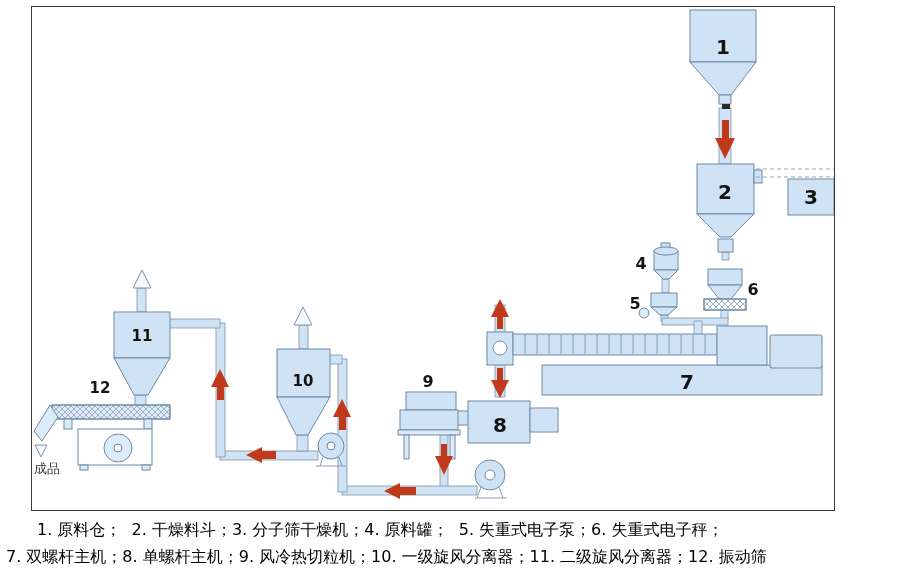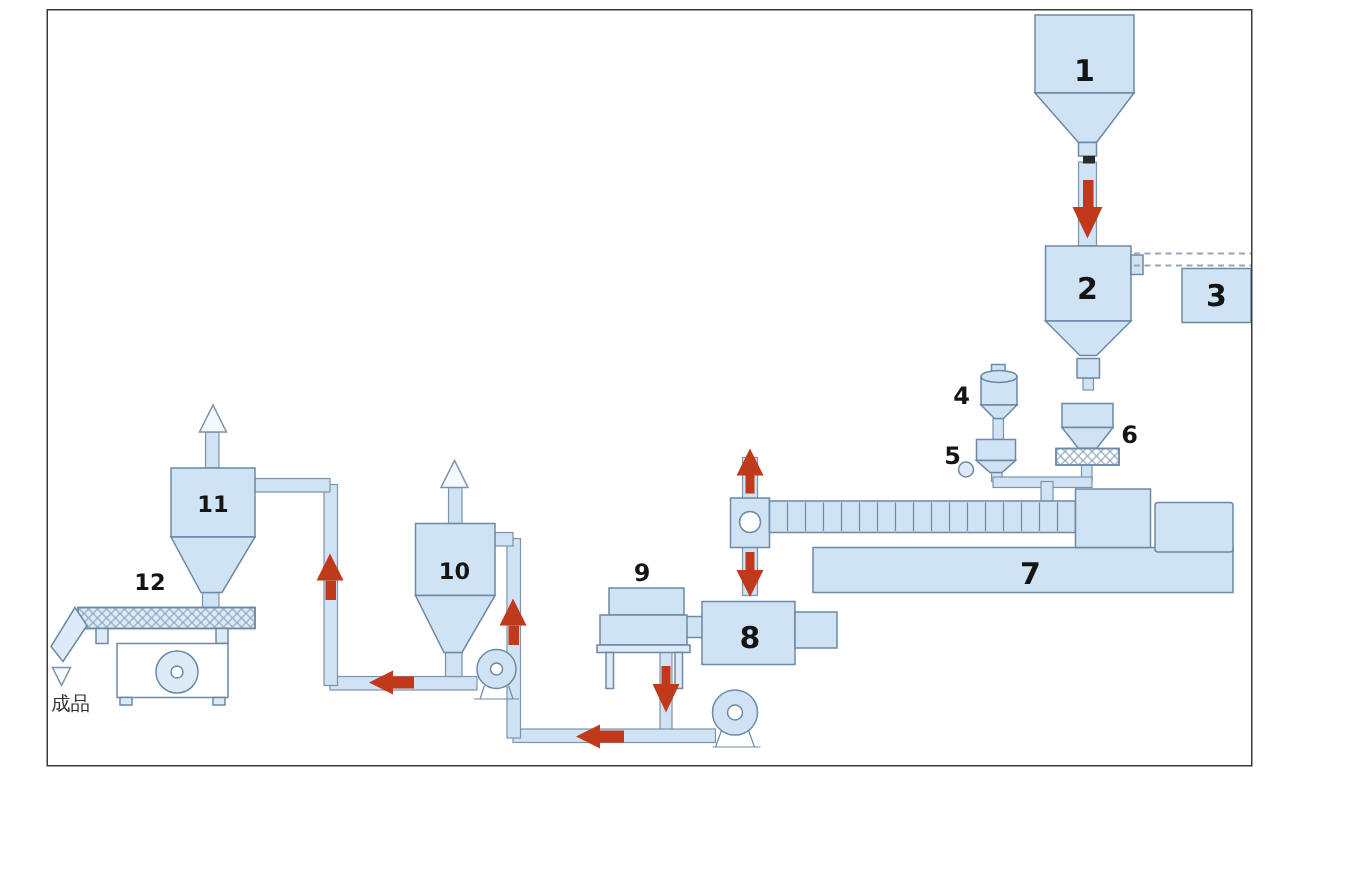--- a/index.html
+++ b/index.html
@@ -200,14 +200,18 @@
         <circle class="hole" cx="86" cy="441" r="4"></circle>
         <rect class="eq2" x="48" y="458" width="8" height="5"></rect>
         <rect class="eq2" x="110" y="458" width="8" height="5"></rect>
         <polygon class="eq2" points="18,398 26,410 10,434 2,424"></polygon>
       </g>
       <polygon class="oarrow" points="3,438 15,438 9,450"></polygon>
       <text x="2" y="466" font-size="13" fill="#333">成品</text>
     </svg>
   </div>
 
+  <div class="legend">
+    <div class="l1">1. 原料仓；  2. 干燥料斗；3. 分子筛干燥机；4. 原料罐；  5. 失重式电子泵；6. 失重式电子秤；</div>
+    <div class="l2">7. 双螺杆主机；8. 单螺杆主机；9. 风冷热切粒机；10. 一级旋风分离器；11. 二级旋风分离器；12. 振动筛</div>
+  </div>
 
 </div>
 
 </body></html>

